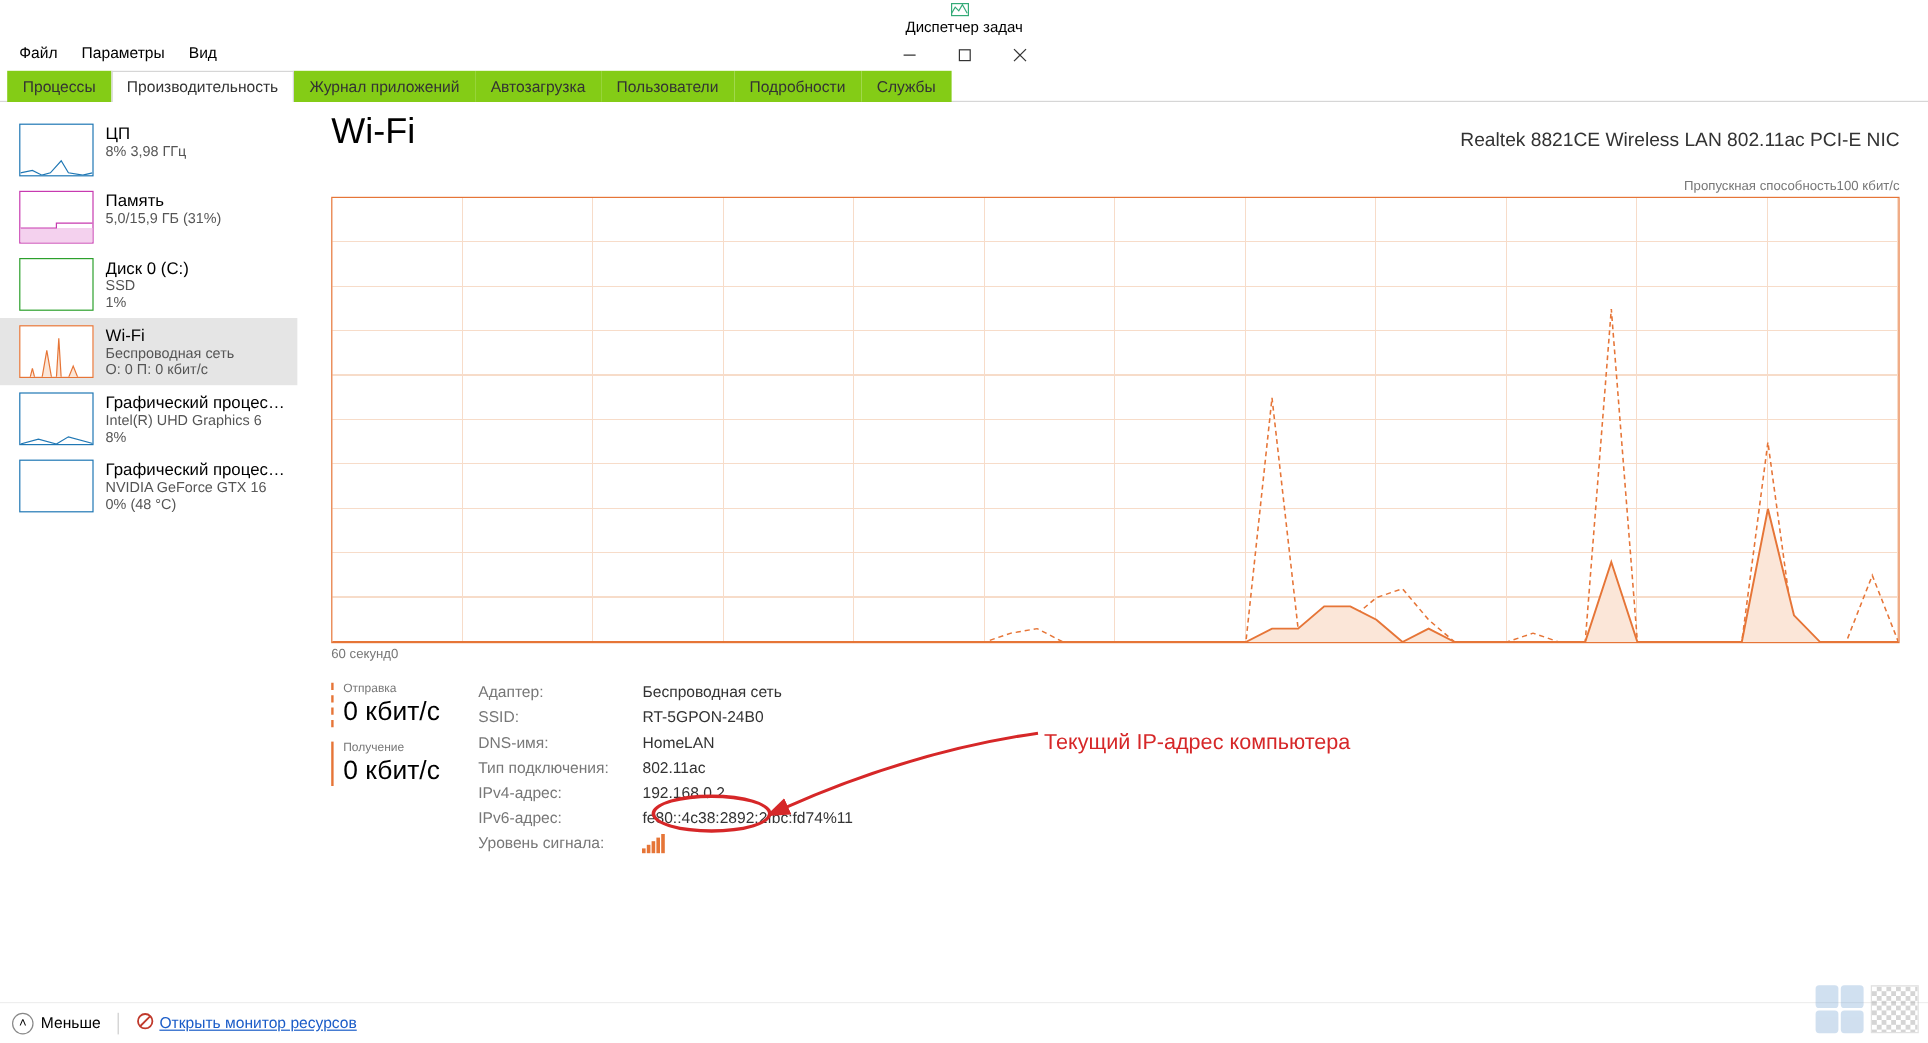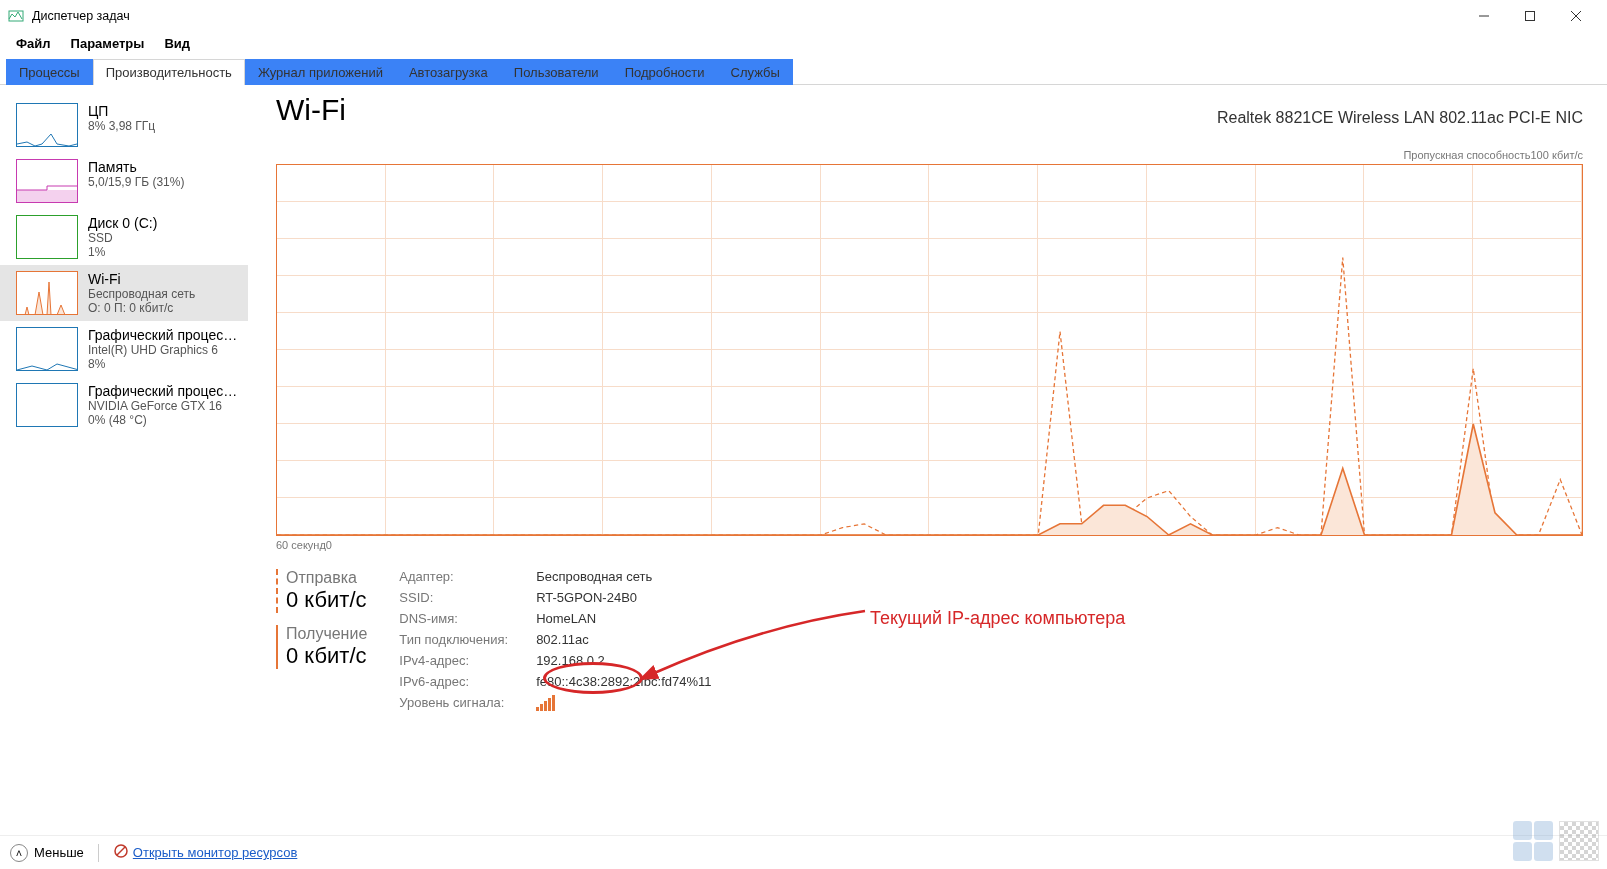--- a/index.html
+++ b/index.html
@@ -1,29 +1,29 @@
 <!DOCTYPE html>
 <html><head>
 <meta charset="utf-8">
 <style>
 * { box-sizing: border-box; margin: 0; padding: 0; }
 body { font-family: "Segoe UI", Arial, sans-serif; font-size: 12px; background: #fff; color: #000; width: 1607px; height: 869px; overflow: hidden; position: relative; }
 
-.titlebar { display: flex; align-items: center; height: 32px; padding: 0 8px; }
+.titlebar { display: flex; align-items: center; height: 32px; padding: 0 8px; flex-direction: column; }
 .titlebar .app-icon { width: 16px; height: 16px; margin-right: 8px; }
 .titlebar .title { flex: 1; font-size: 12.5px; }
 .titlebar .win-controls { display: flex; gap: 0; }
 .titlebar .win-btn { width: 46px; height: 32px; display: flex; align-items: center; justify-content: center; font-family: "Segoe MDL2 Assets", Arial; font-size: 12px; }
 .win-btn svg { stroke: #333; }
 
-.menubar { display: flex; gap: 4px; padding: 2px 0 6px 8px; font-size: 13px; font-weight: bold; }
+.menubar { display: flex; gap: 4px; padding: 2px 0 6px 8px; font-size: 13px; }
 .menubar .menu-item { padding: 2px 8px; }
 
 .tabstrip { display: flex; align-items: flex-end; border-bottom: 1px solid #d6d6d6; padding-left: 6px; }
-.tabstrip .tab { padding: 5px 12px; font-size: 13px; border: 1px solid transparent; border-bottom: none; margin-bottom: -1px; background: #3b82f6; color: #333;}
+.tabstrip .tab { padding: 5px 12px; font-size: 13px; border: 1px solid transparent; border-bottom: none; margin-bottom: -1px; background: #84cc16; color: #333;}
 .tabstrip .tab.active { border-color: #d6d6d6; background: #fff; }
 .tabstrip .tab:not(.active) { color: #333; }
 
 .content { display: flex; height: calc(100% - 32px - 26px - 30px - 34px); }
 
 .sidebar { width: 248px; flex-shrink: 0; padding-top: 12px; overflow: hidden;}
 .sb-item { display: flex; gap: 10px; padding: 6px 8px 6px 16px; align-items: flex-start; cursor: default;}
 .sb-item.selected { background: #e5e5e5; }
 .sb-thumb { width: 62px; height: 44px; border: 1px solid; flex-shrink: 0; position: relative; background: #fff;}
 .sb-text { flex: 1; overflow: hidden; }
@@ -38,21 +38,21 @@
 
 .chart-labels { display: flex; justify-content: flex-end; font-size: 11px; color: #777; margin-bottom: 3px; margin-top: 14px;}
 .chart-box { border: 1px solid #e67537; height: 372px; position: relative; background-image: repeating-linear-gradient(to right, transparent 0, transparent calc(100%/12 - 1px), #f7dcc9 calc(100%/12 - 1px), #f7dcc9 calc(100%/12)), repeating-linear-gradient(to bottom, transparent 0, transparent calc(100%/10 - 1px), #f7dcc9 calc(100%/10 - 1px), #f7dcc9 calc(100%/10));}
 .chart-svg { position: absolute; inset: 0; width: 100%; height: 100%; }
 .chart-bottom-labels { display: flex; justify-content: flex-start; font-size: 11px; color: #777; margin-top: 3px;}
 
 .details-row { display: flex; gap: 32px; margin-top: 18px; }
 .throughput-group { display: flex; flex-direction: column; gap: 12px;}
 .throughput-block { border-left: 2px solid #e67537; padding-left: 8px;}
 .throughput-block.dashed { border-left: 2px dashed #e67537; }
-.th-label { font-size: 16px; color: #777; }
+.th-label { font-size: 10px; color: #777; }
 .th-value { font-size: 22px; font-weight: 400; }
 
 .kv-grid { display: grid; grid-template-columns: auto auto; column-gap: 28px; row-gap: 6px; font-size: 13px;}
 .kv-key { color: #777; }
 .kv-val { color: #333; }
 
 .signal-bars { display: inline-flex; align-items: flex-end; gap: 1px; }
 .signal-bars span { display: block; width: 3px; background: #e67537; }
 .signal-bars span:nth-child(1){height:4px;} .signal-bars span:nth-child(2){height:7px;} .signal-bars span:nth-child(3){height:10px;} .signal-bars span:nth-child(4){height:13px;} .signal-bars span:nth-child(5){height:16px;}
 

